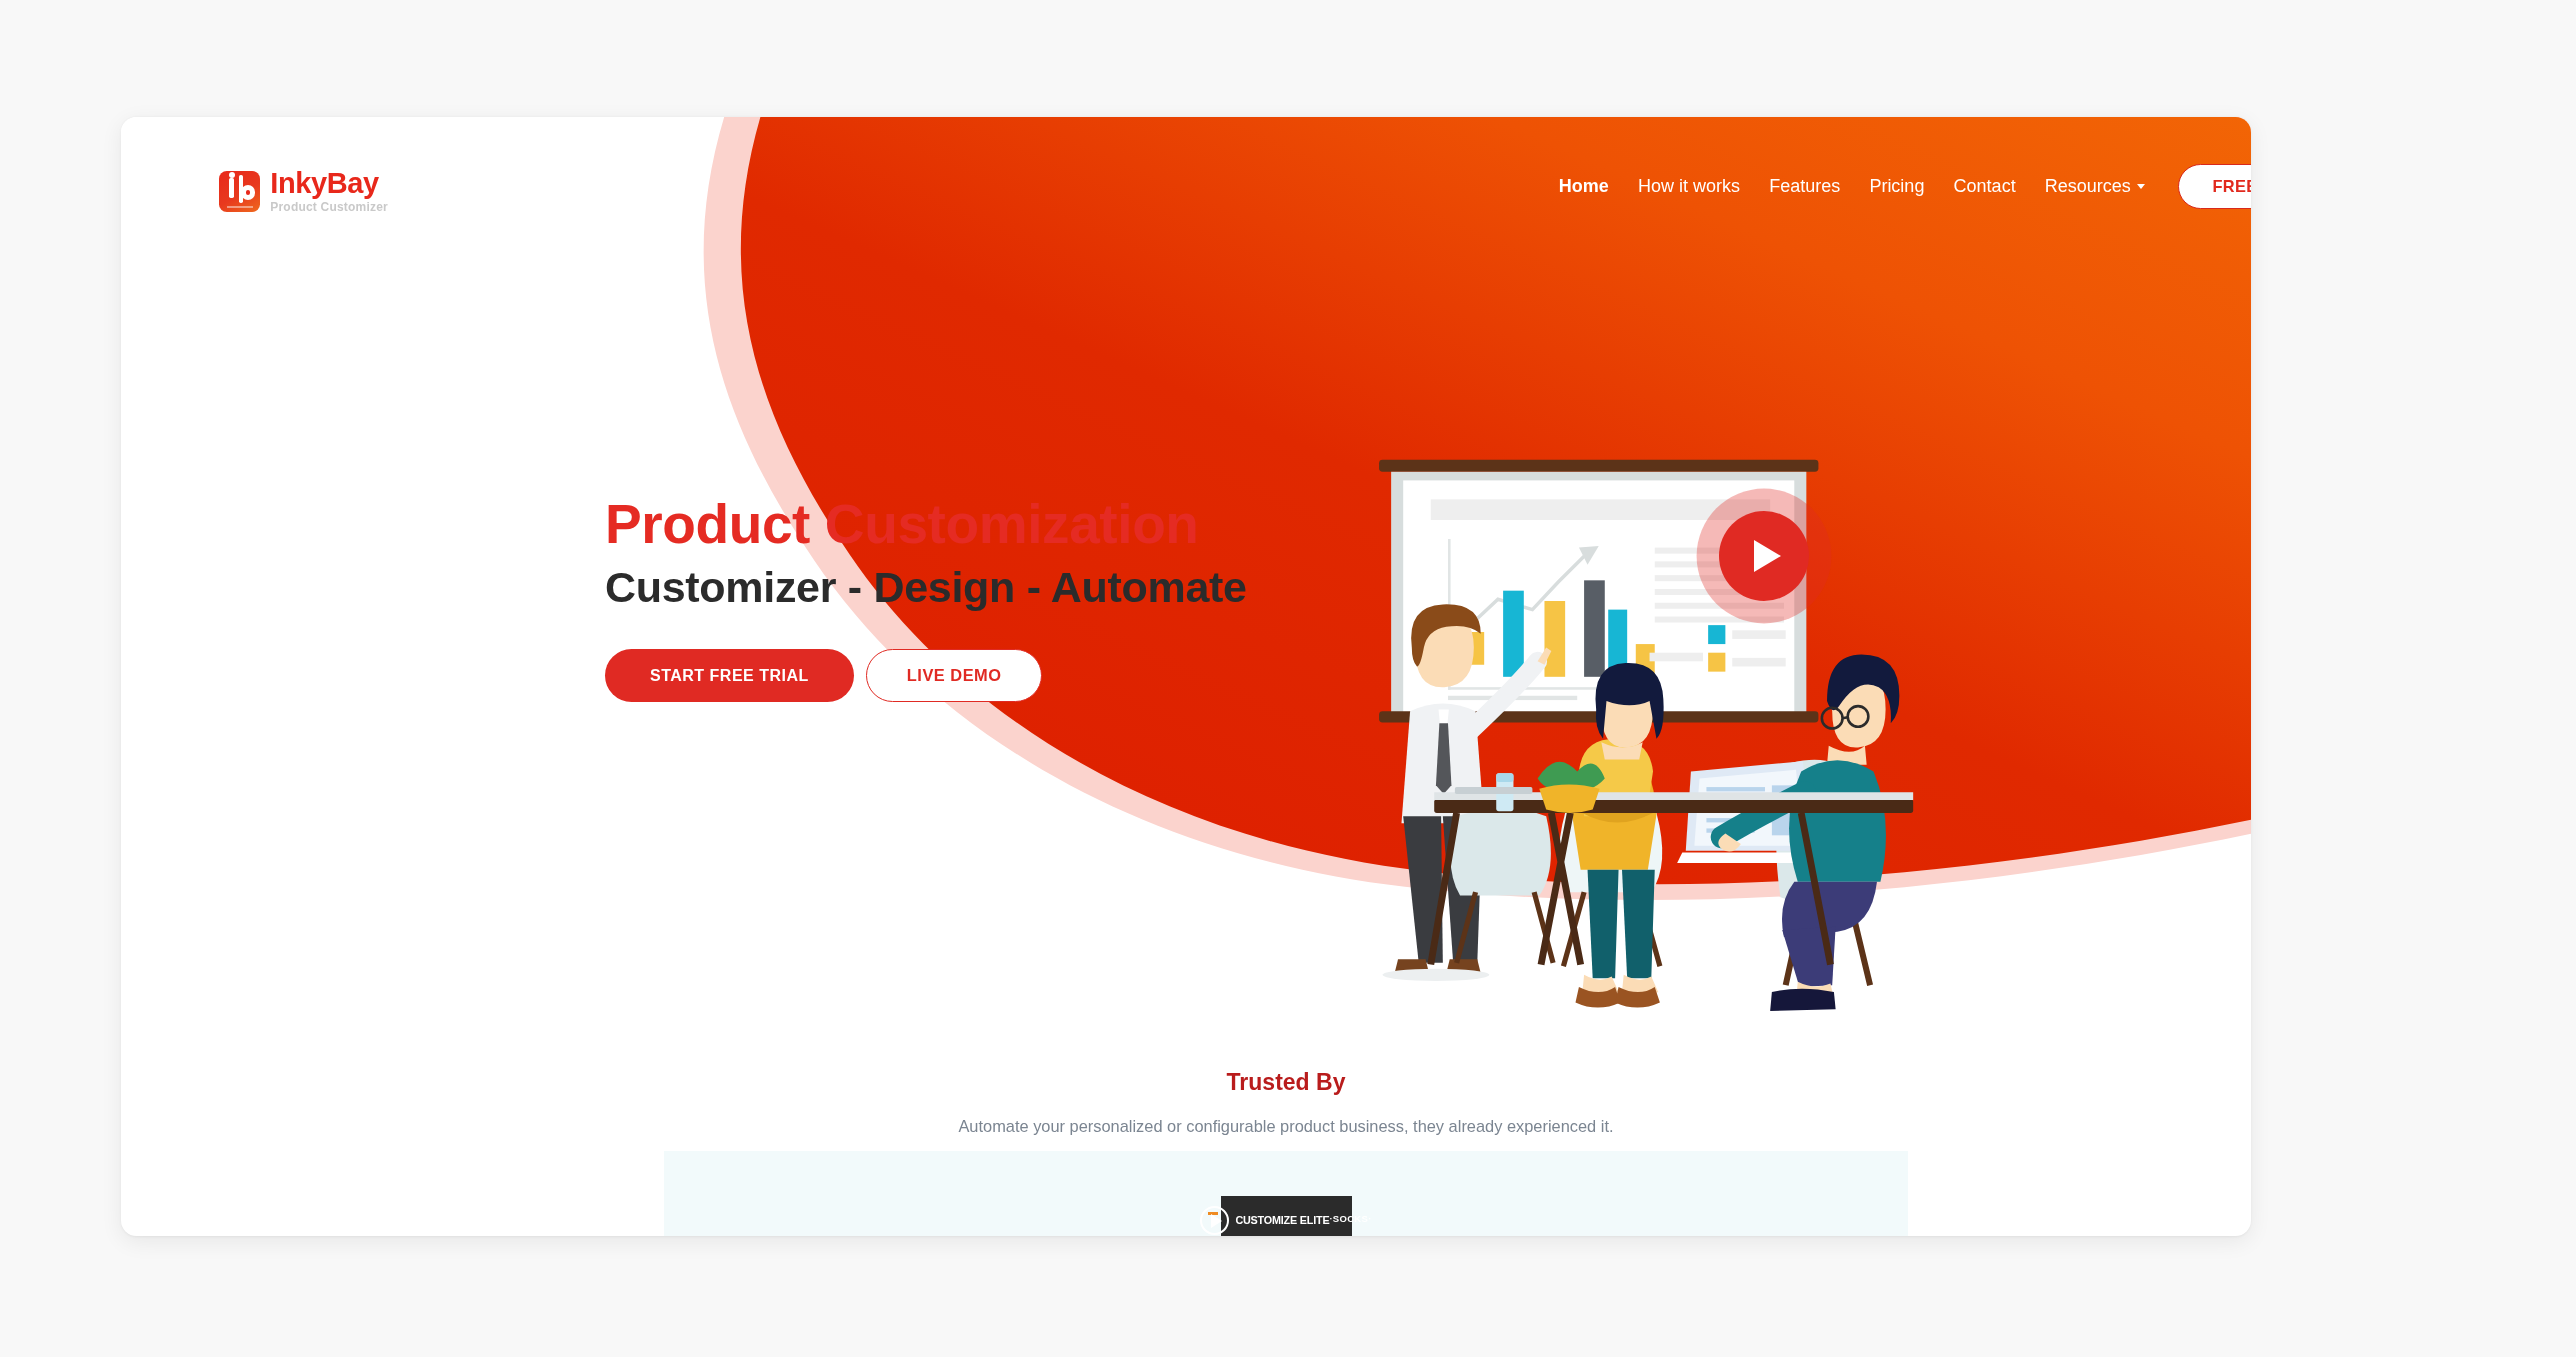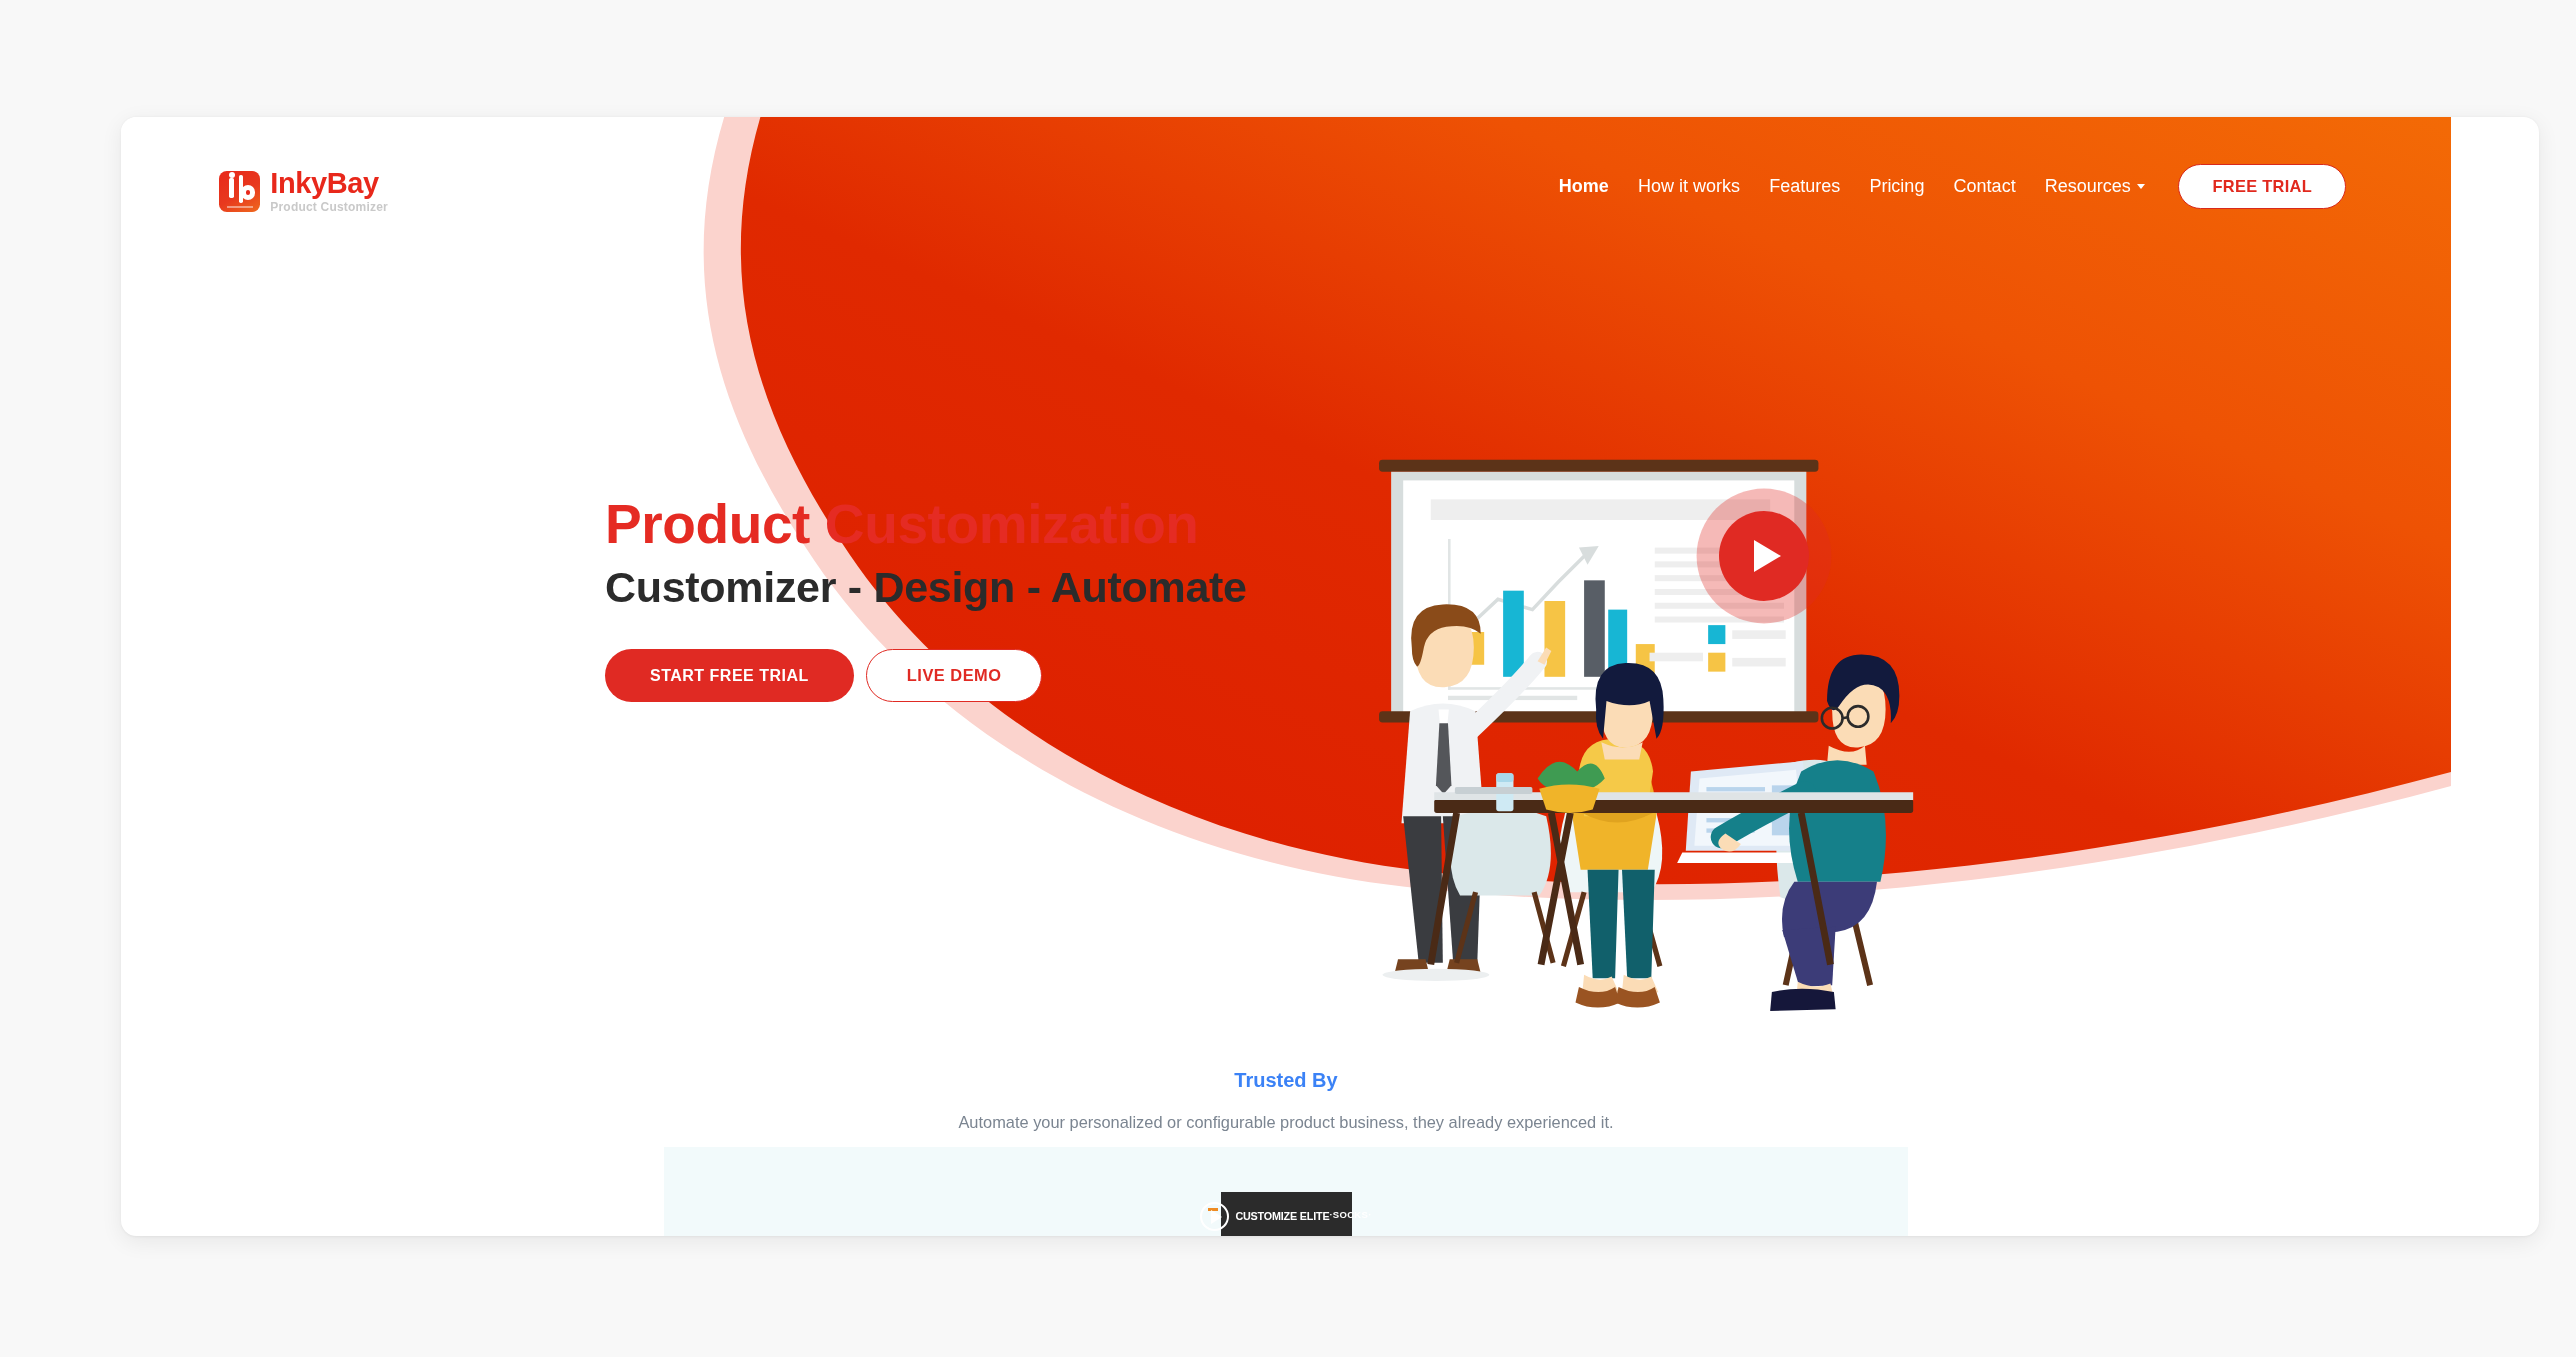--- a/index.html
+++ b/index.html
@@ -14,21 +14,21 @@
   #page {
     position:relative;
     width:2576px; height:1358px;
     background:#f8f8f8;
   }
 
   
   #card {
     position:absolute;
     left:121px; top:117px;
-    width:2418px; height:1119px;
+    width:2130px; height:1119px;
     background:#ffffff;
     border-radius:15.5px;
     overflow:hidden;
     box-shadow:0 5.2px 22.4px rgba(0,0,0,.07), 0 0.9px 2.6px rgba(0,0,0,.05);
   }
 
   
   .blob-wrap {
     position:absolute; left:0; top:0;
     width:2330px; height:862px;
@@ -161,21 +161,21 @@
     border-top:16.4px solid transparent;
     border-bottom:16.4px solid transparent;
     margin-left:7.8px;
   }
 
   
   #trusted {
     position:absolute; left:0; top:952px; width:2330px;
     text-align:center;
   }
-  #trusted-title { font-size:20px; font-weight:bold; color:#3b82f6; }
+  #trusted-title { font-size:23px; font-weight:bold; color:#b91c1c; }
   #trusted-desc { margin-top:20.7px; font-size:16.4px; color:#7b8591; }
   #logo-strip {
     margin:15.5px auto 0; width:1244px; height:138px;
     background:#f2fafb;
     display:flex; align-items:center; justify-content:center;
   }
   .client-logo {
     width:131px; height:48px; background:#2b2b2b;
     display:flex; align-items:center; justify-content:center; gap:6px;
     padding:0 5.2px;

